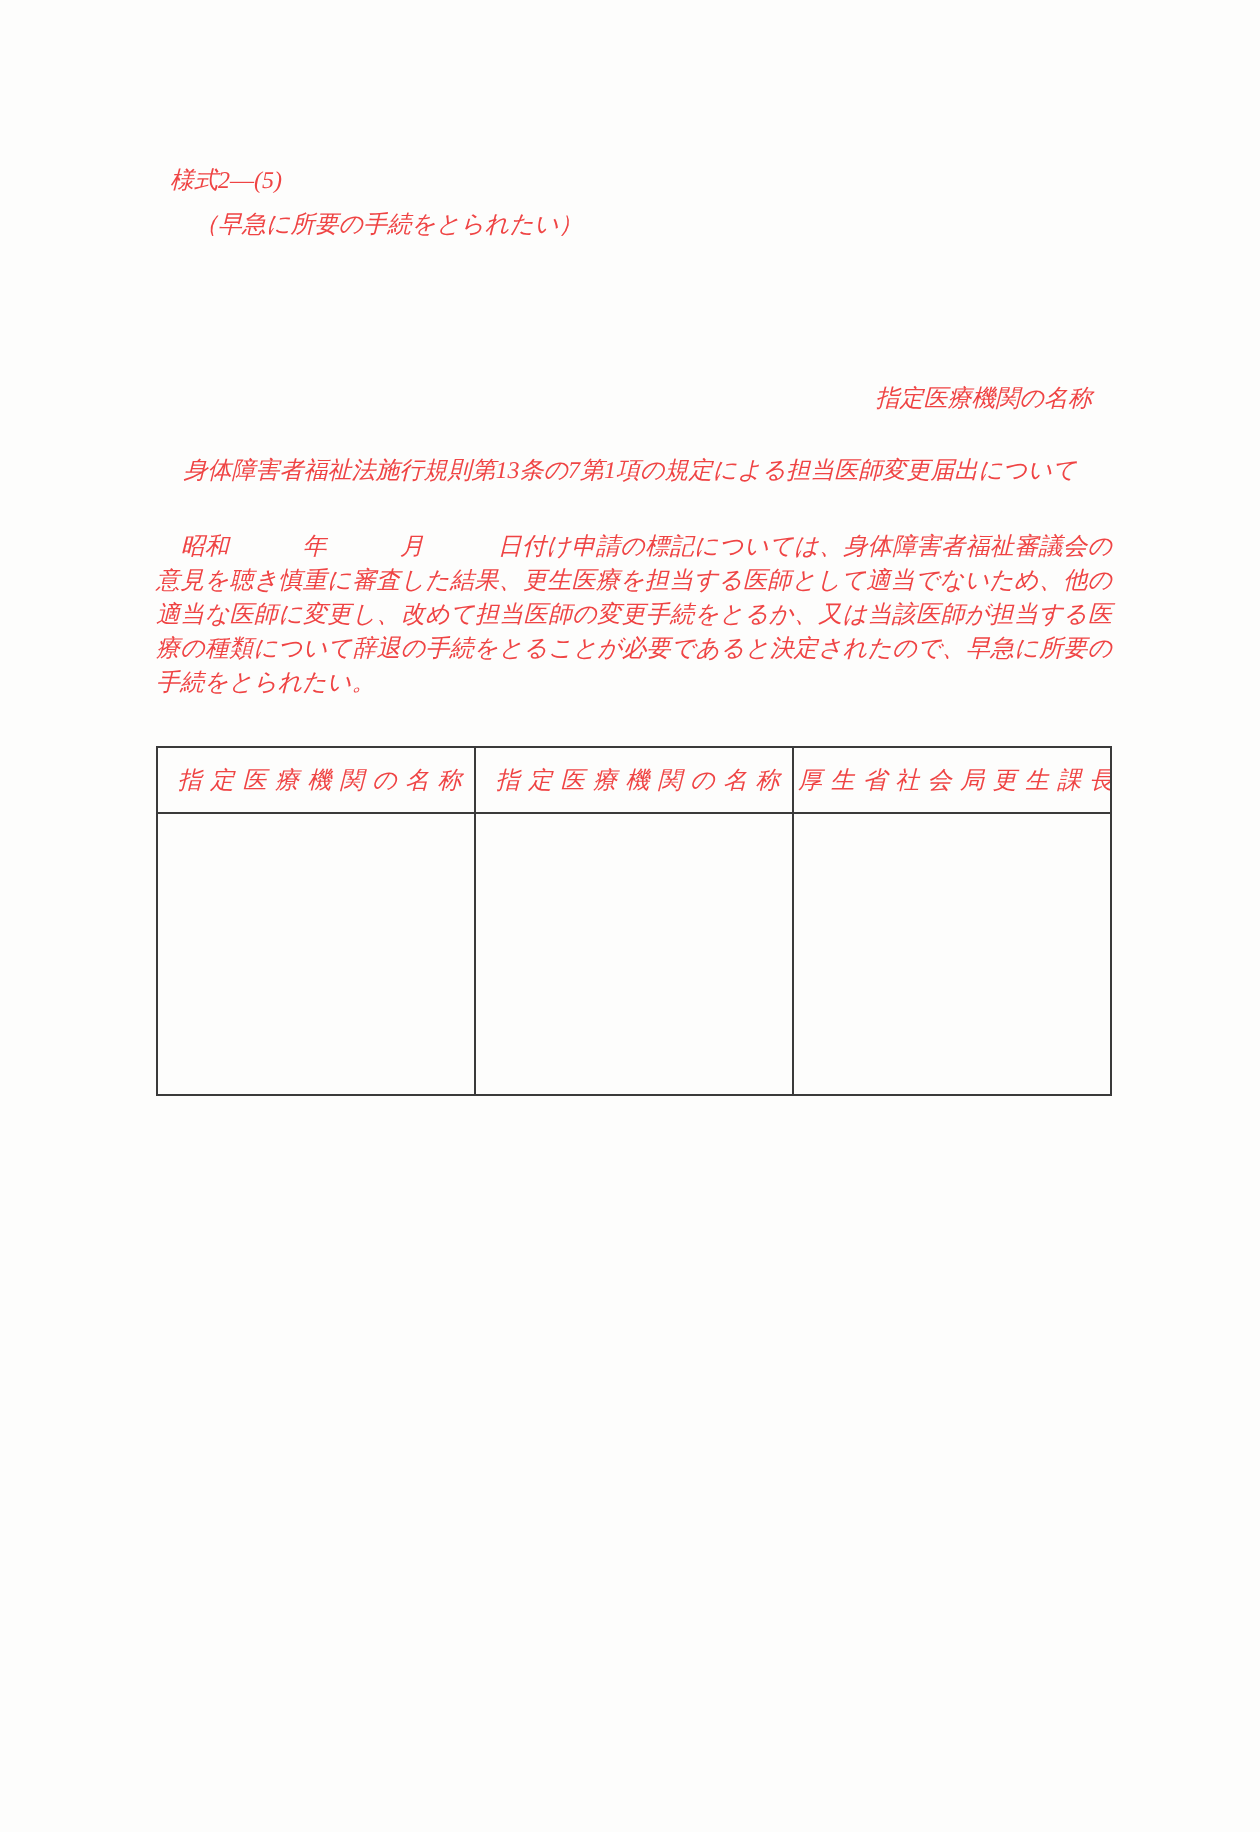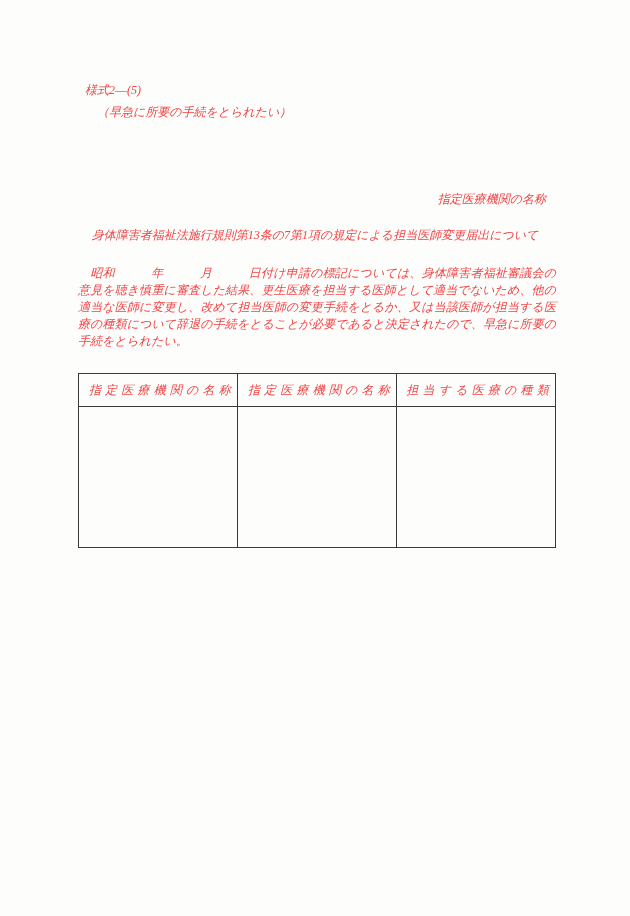--- a/index.html
+++ b/index.html
@@ -108,21 +108,21 @@
 
   <div class="doc-title">身体障害者福祉法施行規則第13条の7第1項の規定による担当医師変更届出について</div>
 
   <div class="body-paragraph">　昭和　　　年　　　月　　　日付け申請の標記については、身体障害者福祉審議会の意見を聴き慎重に審査した結果、更生医療を担当する医師として適当でないため、他の適当な医師に変更し、改めて担当医師の変更手続をとるか、又は当該医師が担当する医療の種類について辞退の手続をとることが必要であると決定されたので、早急に所要の手続をとられたい。</div>
 
   <table class="doctor-table">
     <thead>
       <tr>
         <th>指定医療機関の名称</th>
         <th>指定医療機関の名称</th>
-        <th>担当する医療の種類</th>
+        <th>厚生省社会局更生課長</th>
       </tr>
     </thead>
     <tbody>
       <tr>
         <td></td>
         <td></td>
         <td></td>
       </tr>
     </tbody>
   </table>

